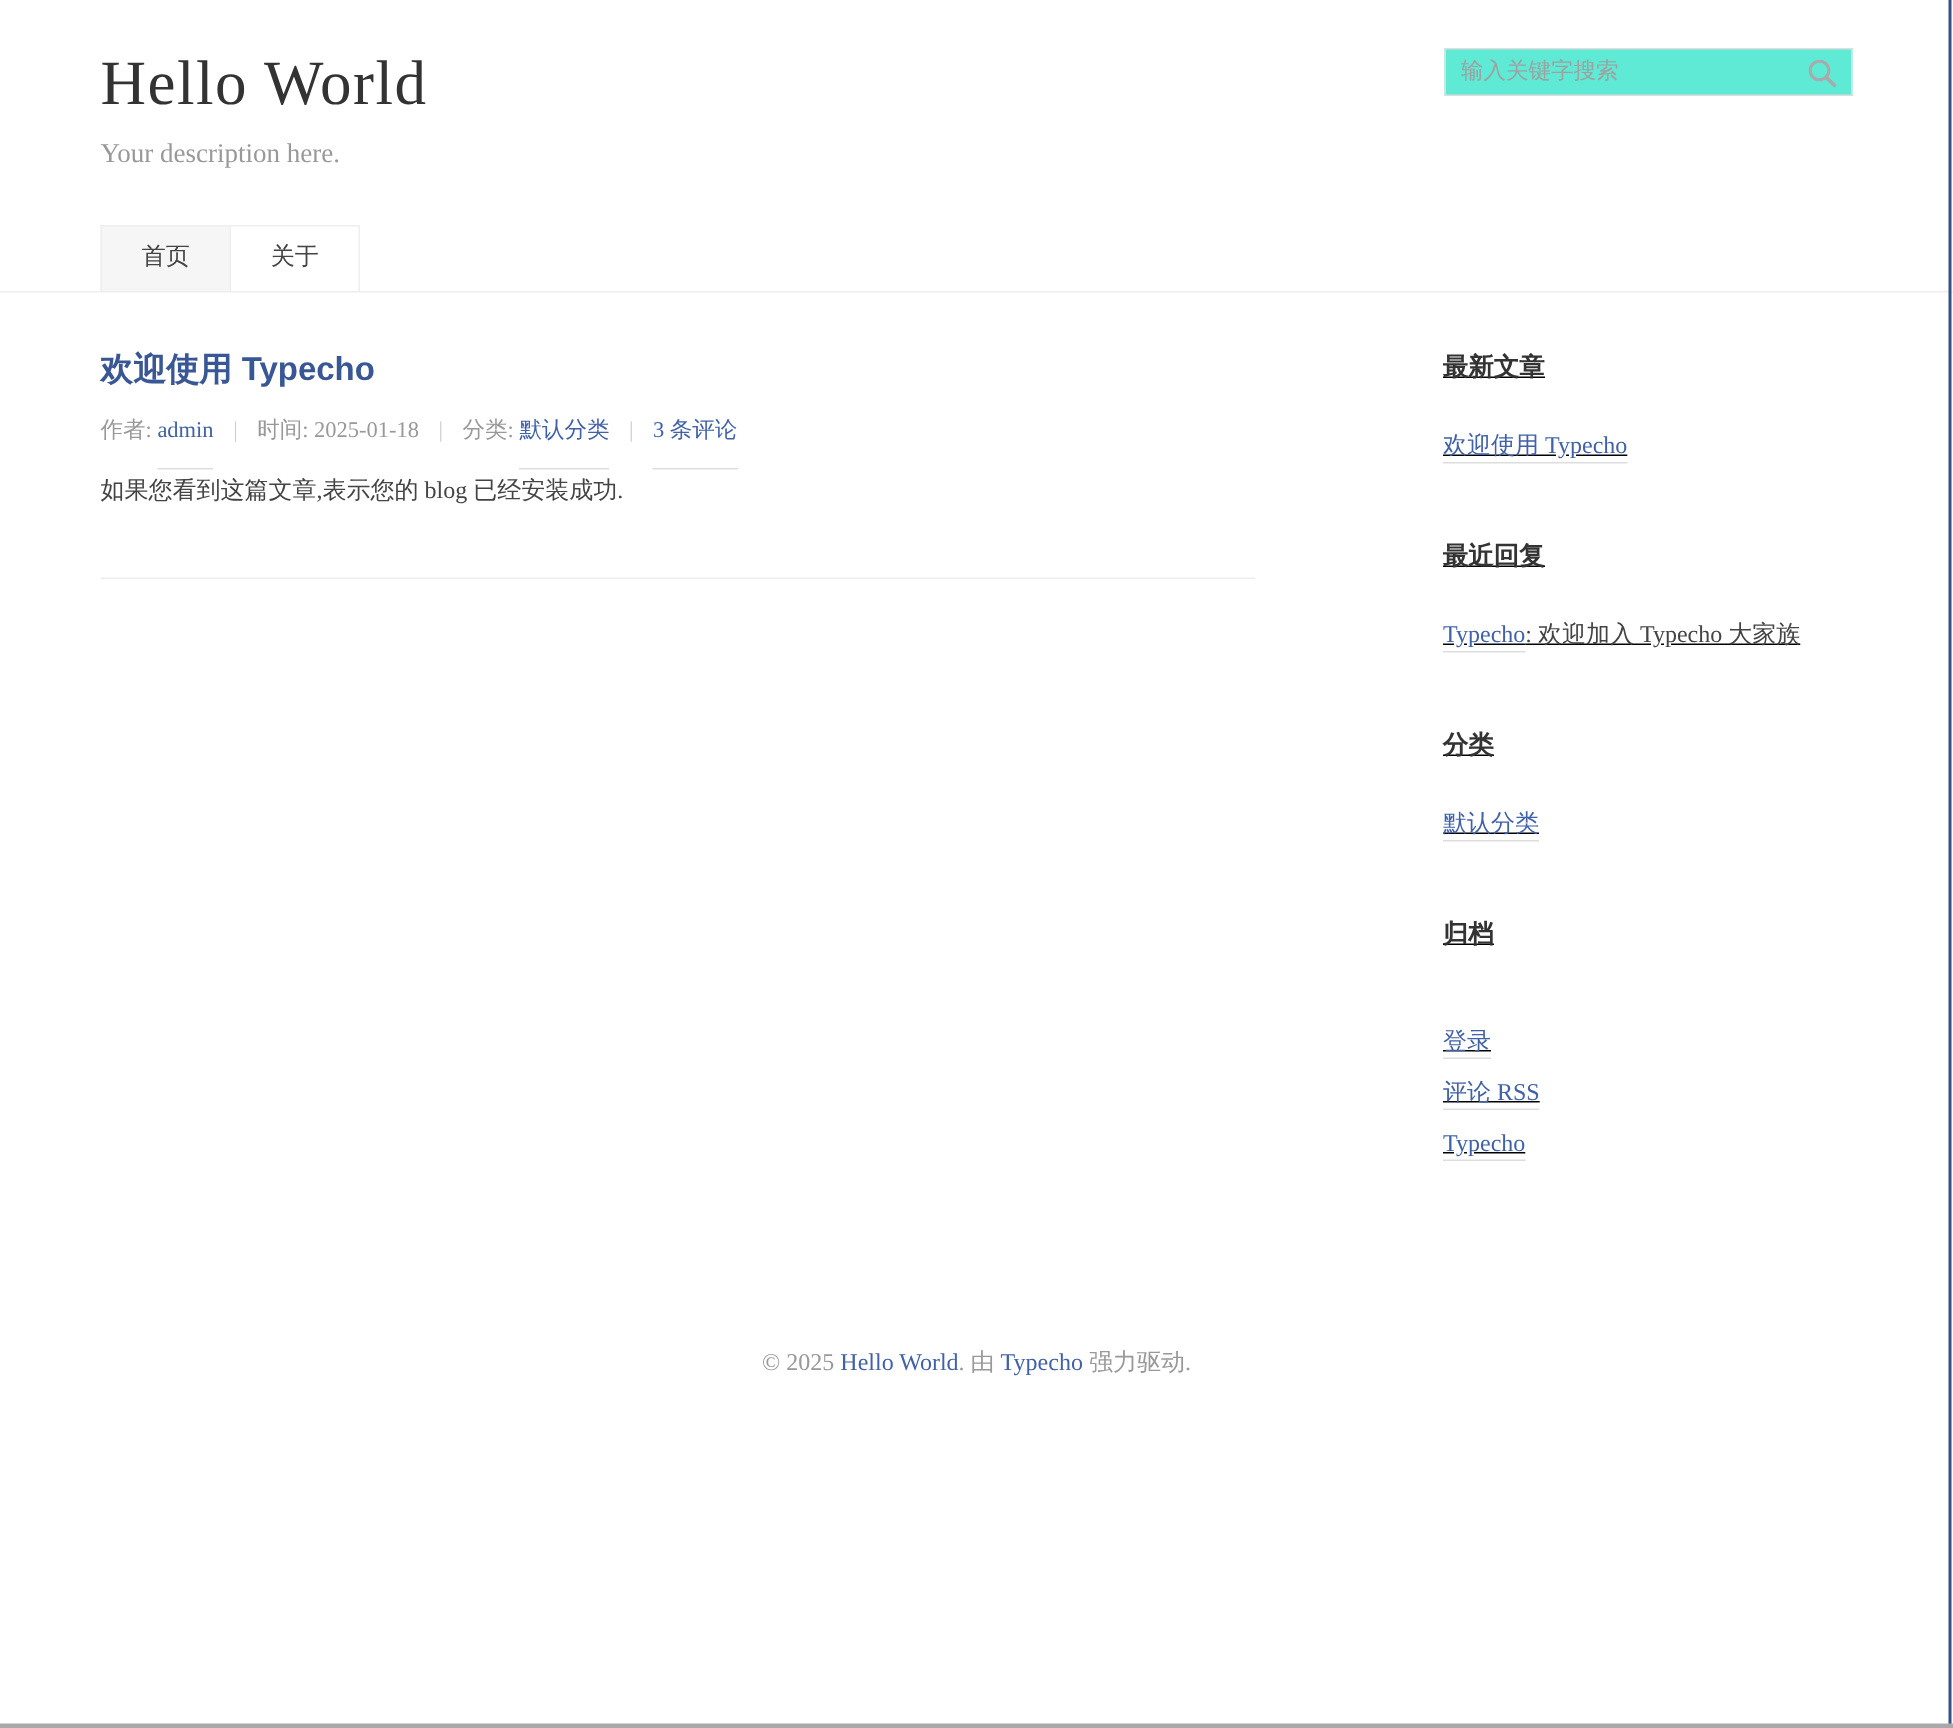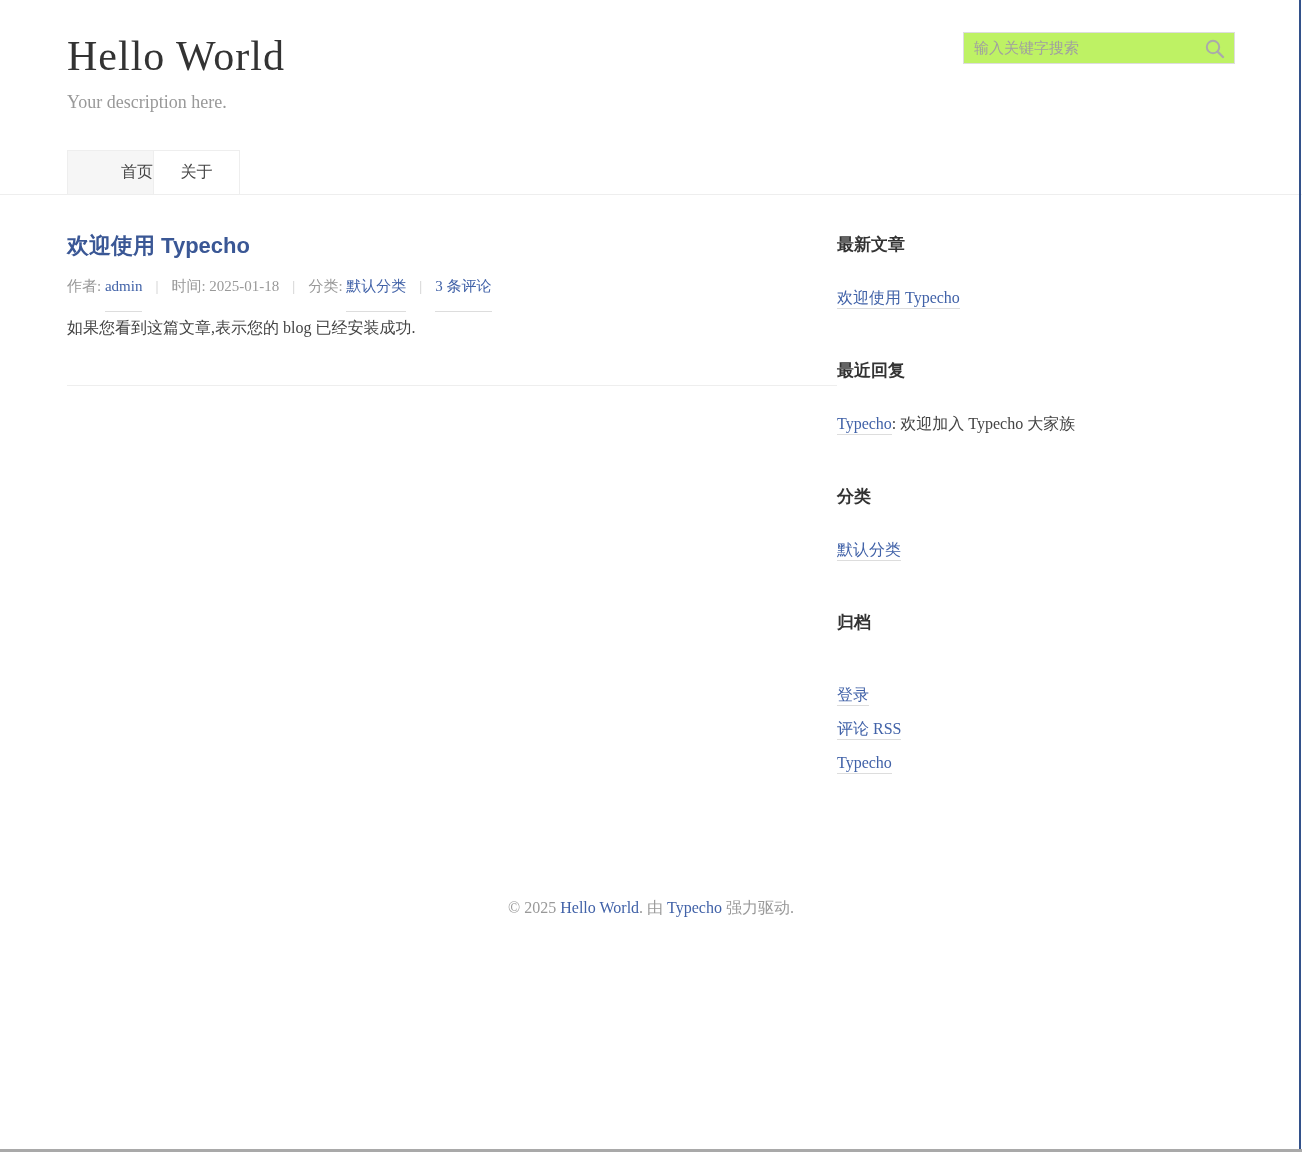--- a/index.html
+++ b/index.html
@@ -32,51 +32,51 @@
   .site-title{margin:0;font-size:42px;line-height:1.15;font-weight:normal;color:#333;letter-spacing:1px;}
   .site-title a{color:#333;text-decoration:none;}
   .site-description{margin:12px 0 0;font-size:18px;color:var(--text-gray);}
   .main-nav{display:flex;margin-top:37px;}
   .nav-tab{
     width:87px;height:44px;line-height:42px;text-align:center;
     font-size:16px;color:var(--text-dark);cursor:pointer;
     border:1px solid var(--border-light);border-bottom:none;background:#fff;
   }
   .nav-tab + .nav-tab{margin-left:-1px;}
-  .nav-tab.active{background:var(--tab-active-bg);text-align:right;}
+  .nav-tab.active{background:var(--tab-active-bg);}
 
   
-  .search-box{position:absolute;top:32px;right:0;width:272px;height:32px;border:1px solid #ddd;background:#bef264;}
+  .search-box{position:absolute;top:32px;right:0;width:272px;height:32px;border:1px solid #ddd;background:#5eead4;}
   .search-box input{
     width:100%;height:100%;border:none;outline:none;background:transparent;
     padding:0 38px 0 10px;font-size:15px;color:#666;
     font-family:"Liberation Serif","DejaVu Serif",serif;
   }
   .search-box input::placeholder{color:#a0a0a0;}
   .search-btn{position:absolute;top:5px;right:8px;width:22px;height:22px;border:none;background:none;padding:0;cursor:pointer;}
 
   
-  .content{display:flex;align-items:flex-start;padding-top:38px;min-height:615px;}
+  .content{display:flex;justify-content:space-between;align-items:flex-start;padding-top:38px;min-height:615px;}
   .main-col{width:770px;}
   .sidebar{width:273px;}
 
   
   .post-title{margin:0;font-size:22px;line-height:1.2;}
   .post-title a{
     font-family:"Liberation Sans","DejaVu Sans",sans-serif;font-weight:bold;
     color:var(--title-blue);text-decoration:none;
   }
   .post-meta{margin-top:17px;font-size:15px;color:var(--text-gray);}
   .post-meta .sep{color:#ccc;margin:0 13px;}
   .post-meta a{color:var(--link);text-decoration:none;border-bottom:1px solid var(--underline);padding-bottom:17px;}
   .post-body{margin-top:21px;font-size:16px;line-height:1.4;color:var(--text-dark);font-family:Liberation Serif, serif;}
   .post-divider{margin:46px 0 0;border:none;border-top:1px solid var(--border-light);}
 
   
-  .widget{margin-bottom:44px;}
+  .widget{margin-bottom:44px;text-decoration:underline;}
   .widget-title{
     margin:0 0 25px;font-size:17px;font-weight:bold;color:#333;
     font-family:"Liberation Sans","DejaVu Sans",sans-serif;
   }
   .widget ul{list-style:none;margin:0;padding:0;}
   .widget li{font-size:16px;line-height:34px;color:var(--text-dark);}
   .widget a{color:var(--link);text-decoration:none;border-bottom:1px solid var(--underline);padding-bottom:2px;}
 
   
   .site-footer{text-align:center;margin-top:74px;font-size:16px;color:var(--text-gray);}

